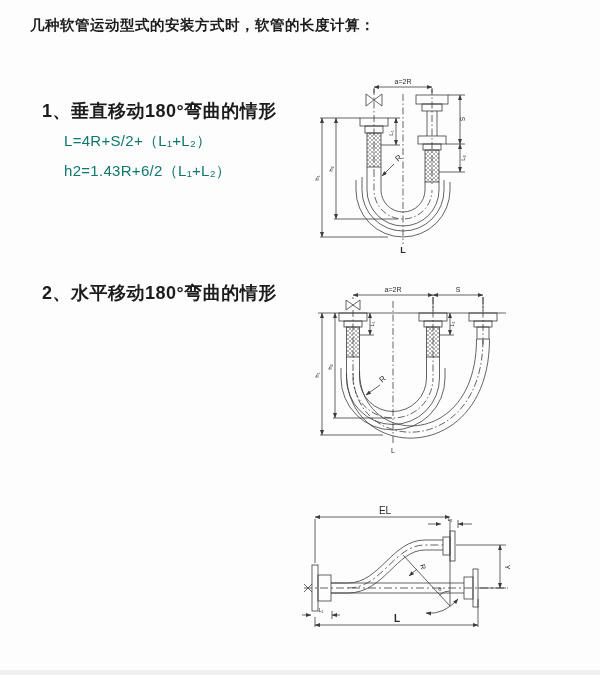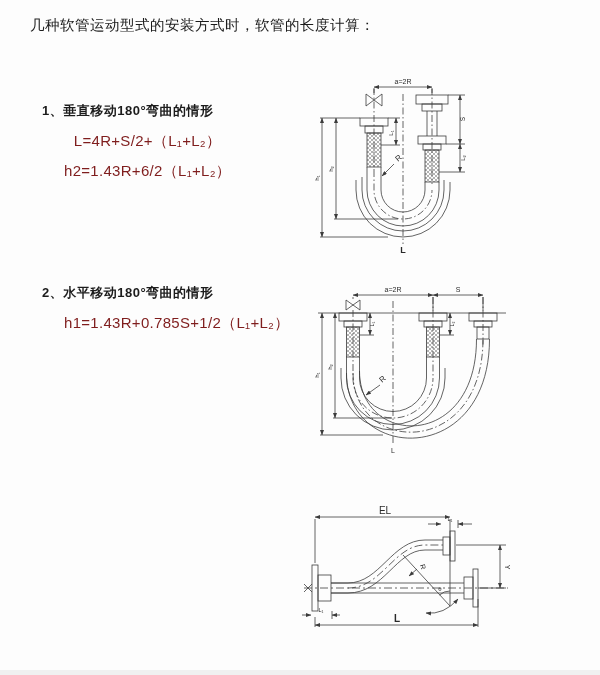--- a/index.html
+++ b/index.html
@@ -1,42 +1,41 @@
 <!DOCTYPE html>
 <html><head>
 <meta charset="utf-8">
 <style>
   html,body{margin:0;padding:0;}
   body{width:600px;height:675px;background:#ffffff;position:relative;overflow:hidden;
        font-family:"Liberation Sans", sans-serif;color:#1c1c1c;}
   .page{position:absolute;inset:0;background:#fdfdfd;}
-  .title{position:absolute;left:30px;top:16px;font-size:14.5px;font-weight:400;letter-spacing:.5px;text-align:right;}
+  .title{position:absolute;left:30px;top:16px;font-size:14.5px;font-weight:700;letter-spacing:.5px;text-align:right;}
   .sec{position:absolute;left:42px;line-height:30px;}
-  .sec-h{font-size:13px;font-weight:600;letter-spacing:.5px;white-space:nowrap;}
-  .formula{font-size:15px;font-weight:500;letter-spacing:.3px;padding-left:22px;white-space:nowrap;color:#7f1d1d;text-align:center;}
+  .sec-h{font-size:18px;font-weight:600;letter-spacing:.5px;white-space:nowrap;}
+  .formula{font-size:15px;font-weight:500;letter-spacing:.3px;padding-left:22px;white-space:nowrap;color:#0f766e;}
   .dwg{position:absolute;}
   .dwg text{fill:#2a2a2a;font-family:"Liberation Sans",sans-serif;}
   .edge{position:absolute;left:0;right:0;bottom:0;height:5px;background:#f0f0f0;}
 </style>
 </head>
 <body>
 
 <div class="page">
 
   <div class="title">几种软管运动型式的安装方式时，软管的长度计算：</div>
 
   <section class="sec" style="top:96px">
     <div class="sec-h">1、垂直移动180°弯曲的情形</div>
     <div class="formula">L=4R+S/2+（L₁+L₂）</div>
     <div class="formula">h2=1.43R+6/2（L₁+L₂）</div>
   </section>
 
   <section class="sec" style="top:278px">
     <div class="sec-h">2、水平移动180°弯曲的情形</div>
-    <div class="formula">h1=1.43R+0.785S+1/2（L₁+L₂）</div>
   </section>
 
 
   <svg class="dwg" style="left:308px;top:72px" width="290" height="185" viewBox="0 0 290 185">
     <defs>
       <marker id="a1" viewBox="0 0 8 6" refX="7.5" refY="3" markerWidth="7" markerHeight="5" orient="auto-start-reverse">
         <path d="M0,0L8,3L0,6Z" fill="#3c3c3c"></path>
       </marker>
       <pattern id="b1" width="4" height="4" patternUnits="userSpaceOnUse">
         <path d="M0,4 L4,0 M0,0 L4,4" stroke="#666" stroke-width="0.5"></path>

